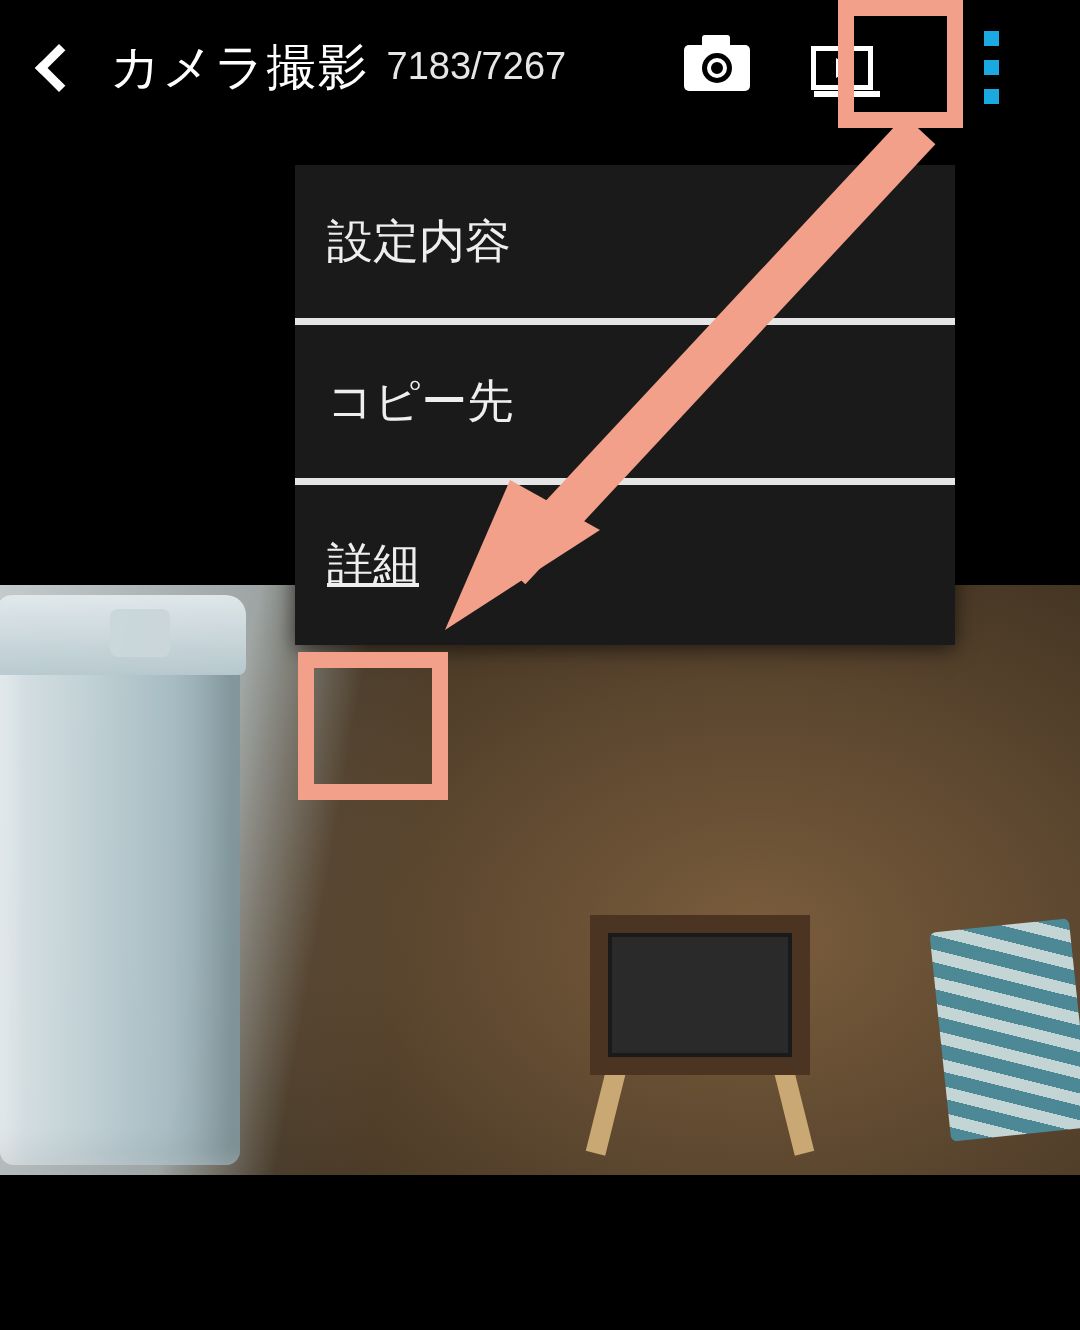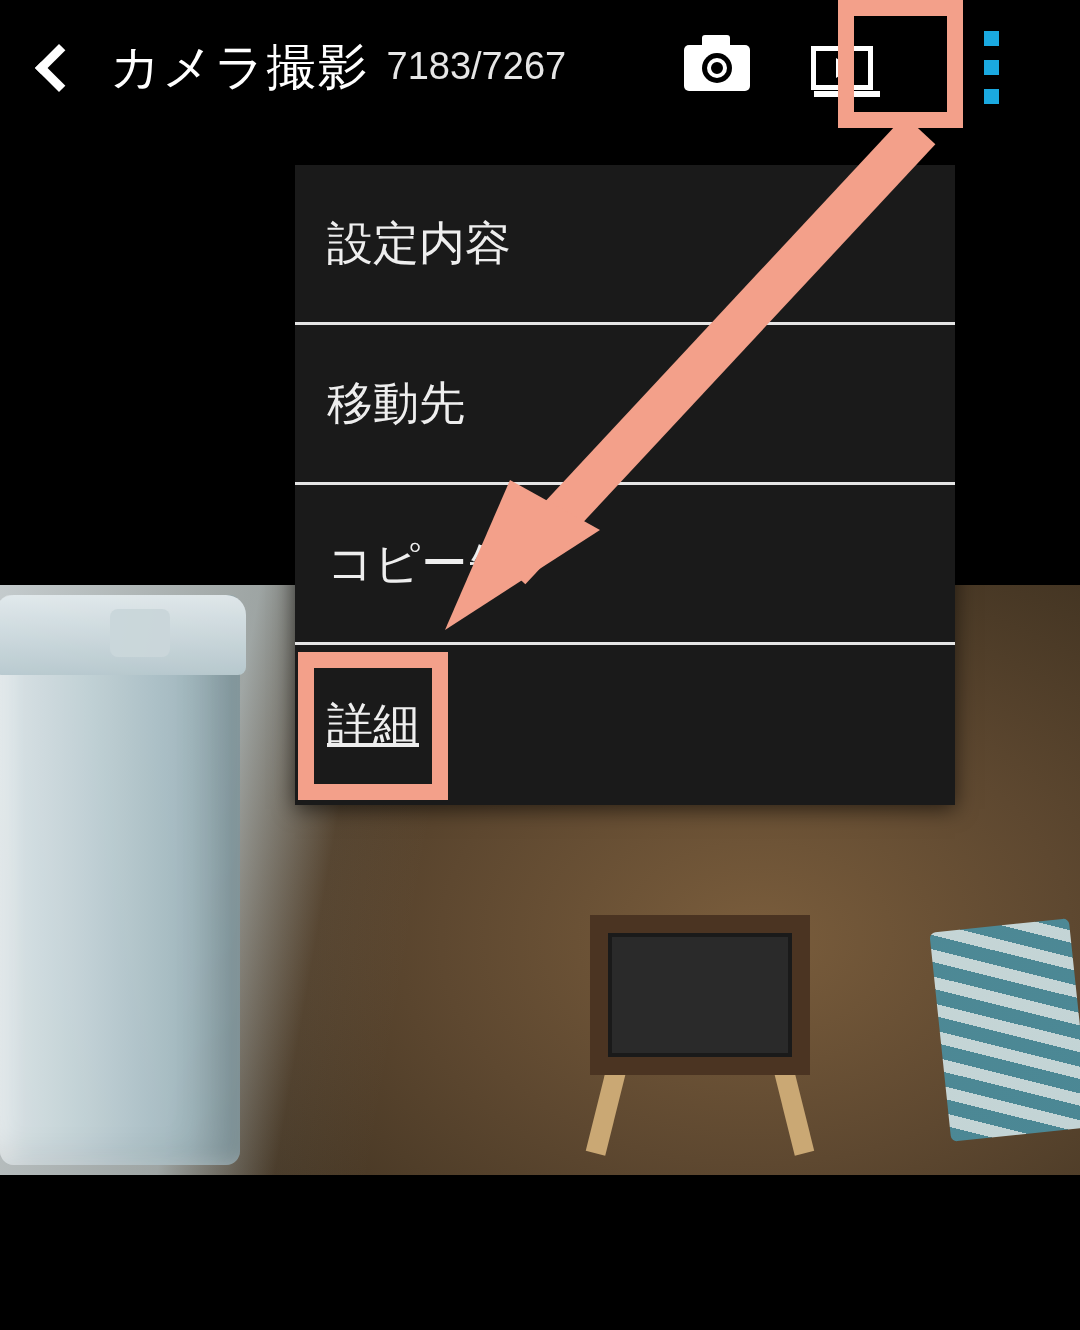--- a/index.html
+++ b/index.html
@@ -64,21 +64,21 @@
     background: #1a1a1a; z-index: 20;
     box-shadow: 0 4px 20px rgba(0,0,0,0.6);
   }
   .menu-caret {
     position: absolute; top: -14px; right: 50px;
     width: 0; height: 0; border-left: 14px solid transparent; border-right: 14px solid transparent;
     border-bottom: 14px solid #1a1a1a;
   }
   .menu-item {
     height: 160px; display: flex; align-items: center; padding-left: 32px;
-    color: #eee; font-size: 46px; border-bottom: 3px solid #e5e5e5;
+    color: #eee; font-size: 46px; border-bottom: 7px solid #e5e5e5;
   }
   .menu-item:last-child { border-bottom: none; text-decoration: underline; }
 
   
   .photo {
     position: absolute; top: 585px; left: 0; width: 1080px; height: 590px;
     background:
       linear-gradient(100deg, rgba(220,230,235,0.85) 0%, rgba(200,215,220,0.7) 22%, rgba(180,195,200,0.05) 32%, rgba(0,0,0,0) 40%),
       radial-gradient(ellipse 700px 500px at 70% 60%, #7a5d3c 0%, #5e4830 45%, #3a2e1e 100%);
     z-index: 1;
@@ -158,23 +158,20 @@
     <div class="frame"></div>
   </div>
 </div>
 
 <div class="menu">
   <div class="menu-caret"></div>
   <div class="menu-item">
     <span>設定内容</span>
   </div>
   <div class="menu-item">
-    <span>移動先</span>
-  </div>
-  <div class="menu-item">
     <span>コピー先</span>
   </div>
   <div class="menu-item">
     <span>詳細</span>
   </div>
 </div>
 
 <div class="hl-box hl-print"></div>
 
 <svg class="arrow" viewBox="0 0 620 600">

